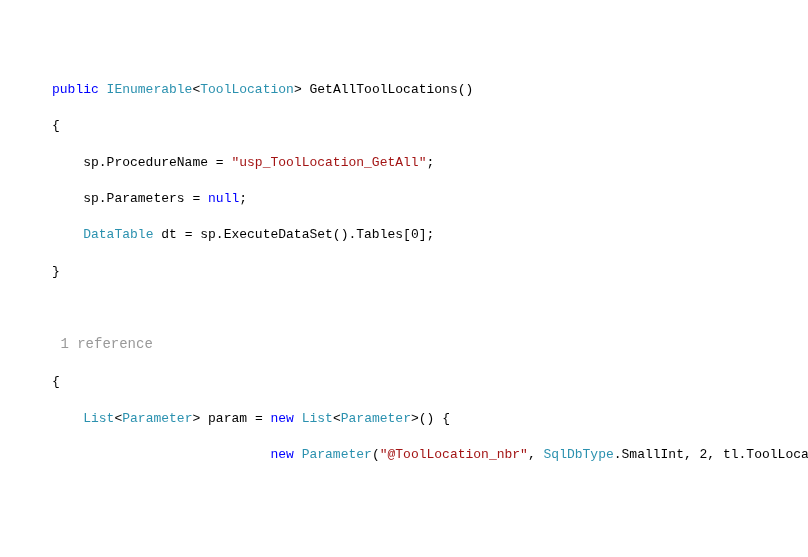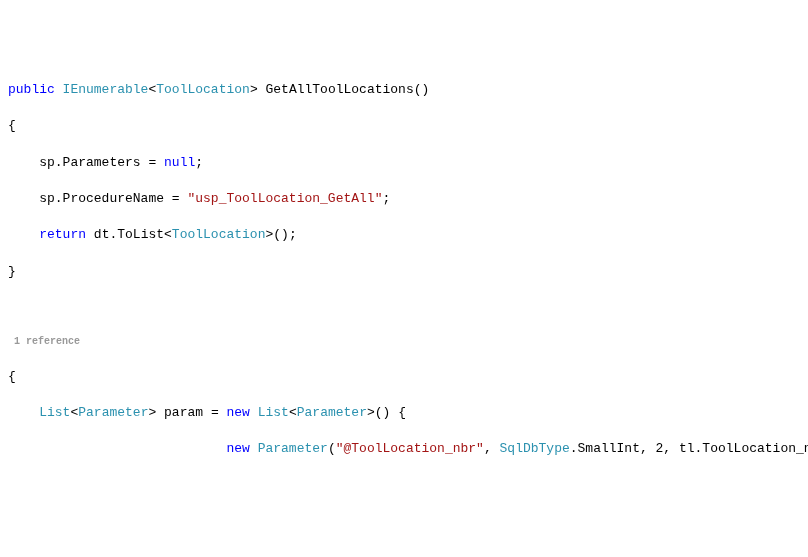--- a/index.html
+++ b/index.html
@@ -9,33 +9,33 @@
       background: #fff;
       color: #000;
       padding: 8px 0 8px 8px;
       white-space: pre;
       line-height: 1.4;
       position: relative;
     }
     .kw { color: #0000ff; }
     .type { color: #2b91af; }
     .str { color: #a31515; }
-    .ref { color: #999; font-size: 10px; font-weight: bold; }
-    .line { display: block; }
+    .ref { color: #999; font-size: 14px; }
+    .line { display: block; margin-left: 44px; }
   </style>
 </head>
 <body>
 
 
 
 <div><span class="line"><span class="kw">public </span><span class="type">IEnumerable</span><span>&lt;</span><span class="type">ToolLocation</span><span>&gt;</span><span> GetAllToolLocations()</span></span>
 <span class="line">{</span>
+<span class="line"><span>    sp.ProcedureName = </span><span class="str">"usp_ToolLocation_GetAll"</span><span>;</span></span>
 <span class="line"><span>    sp.Parameters = </span><span class="kw">null</span><span>;</span></span>
-<span class="line"><span>    sp.ProcedureName = </span><span class="str">"usp_ToolLocation_GetAll"</span><span>;</span></span>
-<span class="line"><span>    </span><span class="kw">return</span><span> dt.ToList&lt;</span><span class="type">ToolLocation</span><span>&gt;();</span></span>
+<span class="line"><span>    </span><span class="type">DataTable</span><span> dt = sp.ExecuteDataSet().Tables[0];</span></span>
 <span class="line">}</span>
 <span class="line"> </span>
 <span class="line ref"> 1 reference</span>
 <span class="line">{</span>
 <span class="line"><span>    </span><span class="type">List</span><span>&lt;</span><span class="type">Parameter</span><span>&gt; param = </span><span class="kw">new</span><span> </span><span class="type">List</span><span>&lt;</span><span class="type">Parameter</span><span>&gt;() {</span></span>
 <span class="line"><span>                            </span><span class="kw">new</span><span> </span><span class="type">Parameter</span><span>(</span><span class="str">"@ToolLocation_nbr"</span><span>, </span><span class="type">SqlDbType</span><span>.SmallInt, 2, tl.ToolLocation_nbr),</span></span>
 
 
 
 

